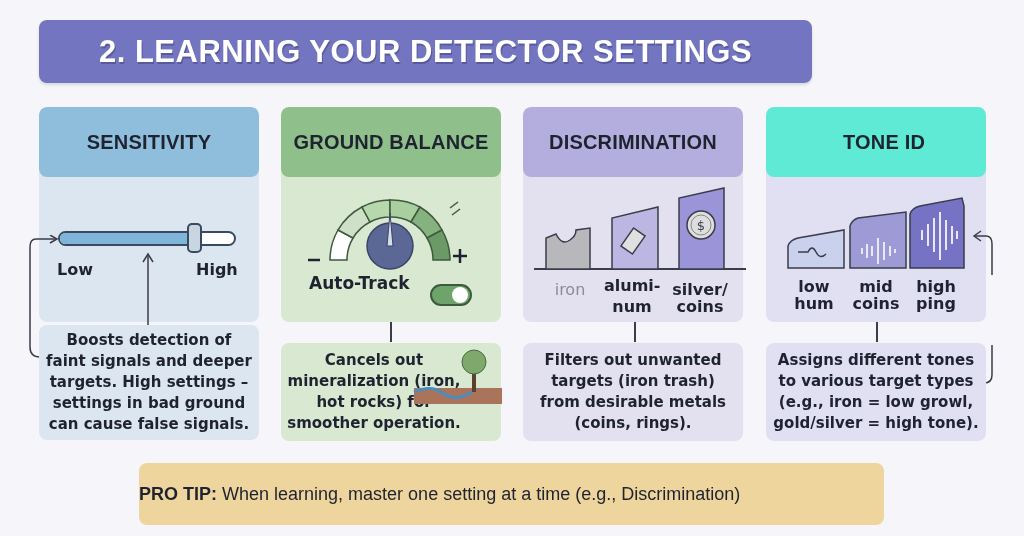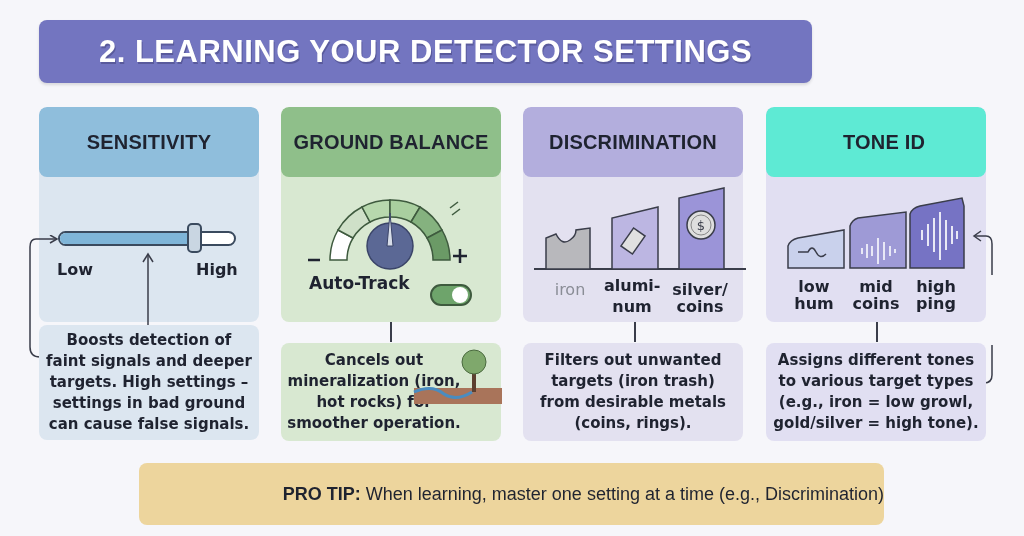--- a/index.html
+++ b/index.html
@@ -74,21 +74,21 @@
       background: #6ea46b; border: 2px solid #3e5a3e; border-radius: 12px;
     }
     .toggle-knob {
       position: absolute; right: 2px; top: 1px; width: 16px; height: 16px; border-radius: 50%;
       background: #ffffff;
     }
 
     .protip {
       position: absolute; left: 139px; top: 463px; width: 745px; height: 62px;
       background: #edd59d; border-radius: 8px;
-      display: flex; flex-direction: column; align-items: flex-end; justify-content: center;
+      display: flex; flex-direction: column; align-items: flex-start; justify-content: center;
       font-family: "Liberation Sans", sans-serif;
       font-size: 18px; line-height: 23px; color: #1f2330;
     }
     .protip b { font-weight: bold; }
   </style>
 </head>
 <body>
 
 <div class="title-bar">
   <span>2. LEARNING YOUR DETECTOR SETTINGS</span>

